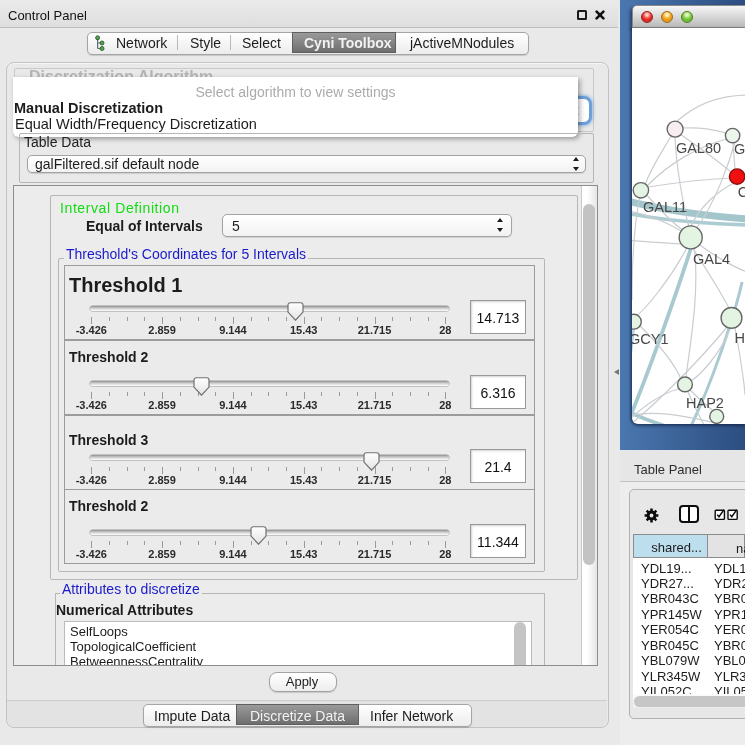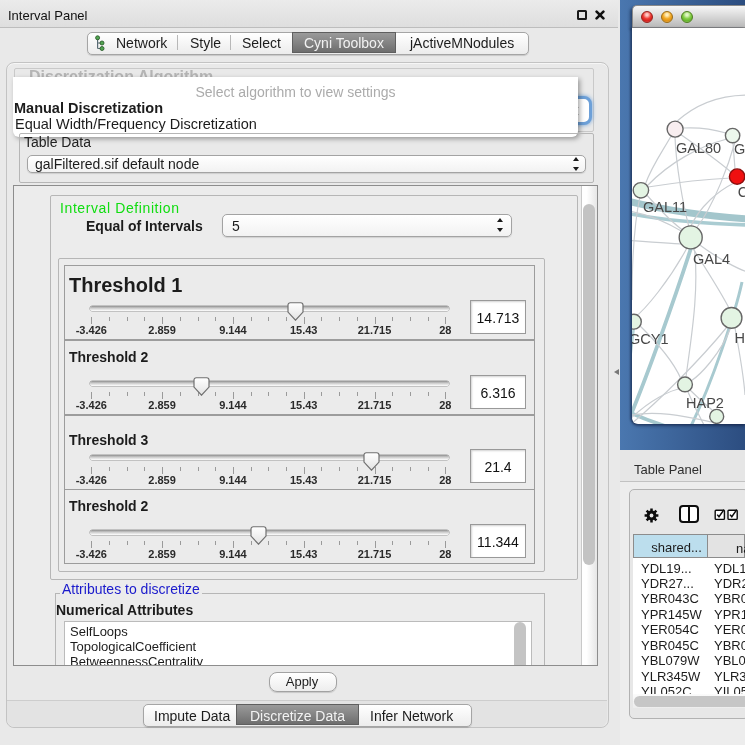--- a/index.html
+++ b/index.html
@@ -17,40 +17,40 @@
 .valbox{position:absolute;width:54px;height:32px;background:#fff;border:1px solid #999;box-shadow:inset 1px 1px 2px rgba(0,0,0,0.18);}
 .valbox span{position:absolute;width:100%;text-align:center;top:9px;font-size:14px;color:#111;}
 .ticklbl{position:absolute;font-size:11px;font-weight:bold;color:#2a2a2a;transform:translateX(-50%);line-height:1;}
 .tick{position:absolute;width:1px;background:#9a9a9a;}
 </style></head>
 <body>
 
 <div class="abs" style="left:0;top:0;width:618px;height:745px;background:#e9e9e9;"></div>
 
 <div class="abs" style="left:0;top:0;width:618px;height:27px;background:linear-gradient(180deg,#ebebeb,#dedede);border-bottom:1px solid #bdbdbd;"></div>
-<div class="txt" style="left:8px;top:9px;font-size:13px;color:#111;">Interval Panel</div>
+<div class="txt" style="left:8px;top:9px;font-size:13px;color:#111;">Control Panel</div>
 <div class="abs" style="left:577px;top:10px;width:6px;height:6px;border:2px solid #1a1a1a;border-radius:1.5px;"></div>
 <svg class="abs" style="left:595px;top:10px;" width="10" height="10" viewBox="0 0 10 10">
     <path d="M1.6 1.6 L8.4 8.4 M8.4 1.6 L1.6 8.4" stroke="#111" stroke-width="2.6" stroke-linecap="round"></path>
   </svg>
 
 <div class="abs" style="left:87px;top:32px;width:440px;height:21px;background:linear-gradient(180deg,#ffffff,#ececec);border:1px solid #a5a5a5;border-radius:5px;box-shadow:0 1px 1px rgba(0,0,0,0.15);"></div>
 <div class="abs" style="left:177px;top:35px;width:1px;height:15px;background:#b8b8b8;"></div>
 <div class="abs" style="left:230px;top:35px;width:1px;height:15px;background:#b8b8b8;"></div>
 <div class="abs" style="left:292px;top:32px;width:104px;height:21px;background:linear-gradient(180deg,#9a9a9a,#6e6e6e);border:1px solid #5f5f5f;box-sizing:border-box;"></div>
 <svg class="abs" style="left:94.5px;top:34.5px;" width="10" height="16" viewBox="0 0 10 16">
  <path d="M2.6 3 V13.5 M2.6 8 H6.8 M2.6 13.5 H6.8" stroke="#5a6b75" stroke-width="1.2" fill="none"></path>
  <circle cx="2.6" cy="2.8" r="2" fill="#51a551" stroke="#2c5e2c" stroke-width="0.9"></circle>
  <circle cx="7" cy="8" r="2" fill="#51a551" stroke="#2c5e2c" stroke-width="0.9"></circle>
  <circle cx="7" cy="13.5" r="2" fill="#51a551" stroke="#2c5e2c" stroke-width="0.9"></circle>
 </svg>
 <div class="txt" style="left:116px;top:36px;font-size:14px;">Network</div>
 <div class="txt" style="left:190px;top:36px;font-size:14px;">Style</div>
 <div class="txt" style="left:242px;top:36px;font-size:14px;">Select</div>
-<div class="txt" style="left:304px;top:36px;color:#f2f2f2;font-size:14px;">Cyni Toolbox</div>
+<div class="txt" style="left:304px;top:36px;color:#f2f2f2;font-size:14px;font-weight:bold;">Cyni Toolbox</div>
 <div class="txt" style="left:410px;top:36px;font-size:14px;">jActiveMNodules</div>
 
 <div class="abs" style="left:6px;top:62px;width:601px;height:664px;border:1px solid #c3c3c3;border-radius:8px;background:#e9e9e9;box-shadow:inset 0 1px 0 #f6f6f6;"></div>
 
 <div class="gb" style="left:14px;top:68px;width:578px;height:62px;border-color:#c9c9c9;"></div>
 <div class="txt bold" style="left:29px;top:68.5px;color:#b5b5b5;font-size:16px;">Discretization Algorithm</div>
 
 <div class="abs" style="left:30px;top:96px;width:556px;height:23px;border:3px solid #6da0d8;border-radius:8px;box-shadow:0 0 4px #6da0d8;background:#fff;"></div>
 <div class="spin" style="left:572px;top:104px;opacity:0.35;"></div>
 
@@ -71,20 +71,21 @@
 
     <div class="gb" style="left:36px;top:9px;width:526px;height:383px;"></div>
     <div class="fieldtitle" style="left:44px;top:15px;color:#10dd10;font-size:14px;letter-spacing:0.6px;">Interval Definition</div>
 
     <div class="txt bold" style="left:72px;top:33px;font-size:14px;">Equal of Intervals</div>
     <div class="combo" style="left:208px;top:28px;width:288px;height:21px;"></div>
     <div class="txt" style="left:218px;top:33px;font-size:14px;">5</div>
     <div class="spin" style="left:482px;top:32px;"></div>
 
     <div class="gb" style="left:44px;top:72px;width:485px;height:312px;"></div>
+    <div class="fieldtitle" style="left:50px;top:61px;color:#1a1acc;font-size:14px;">Threshold's Coordinates for 5 Intervals</div>
 
   </div>
 </div>
 
 <div id="thresholds">
     <div class="panel" style="left:64px;top:265px;width:469px;height:73px;">
       <div class="txt bold" style="left:4px;top:9px;font-size:20px;">Threshold 1</div>
       <div class="track" style="left:24.5px;top:39.5px;width:359.5px;"></div>
       <div class="tick" style="left:26.3px;top:51px;height:7px;"></div>
       <div class="tick" style="left:44px;top:51px;height:4px;"></div>

